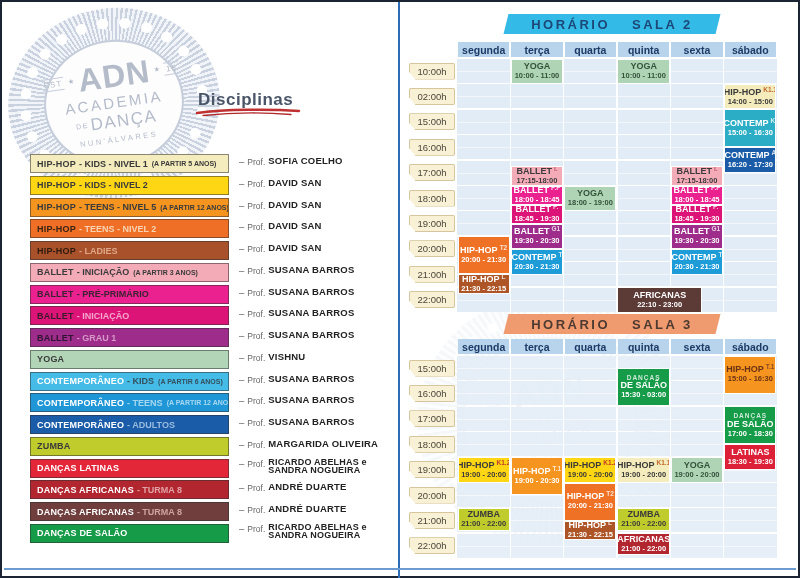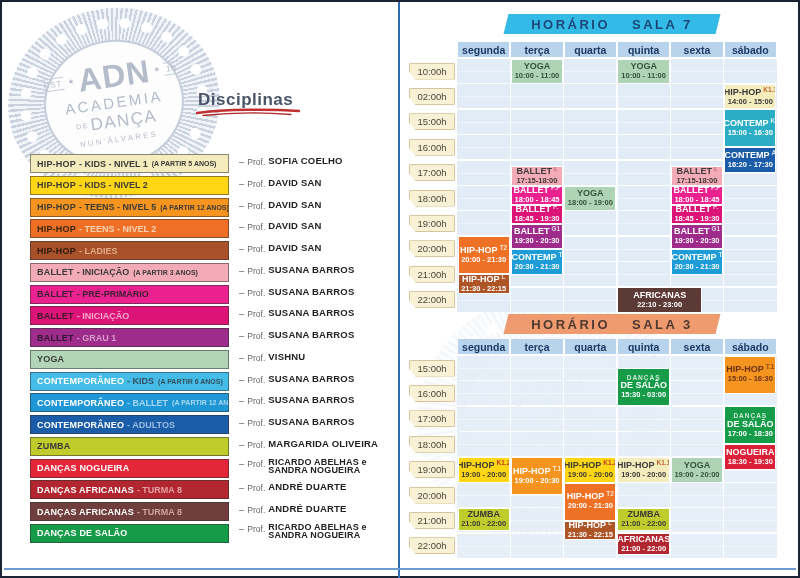--- a/index.html
+++ b/index.html
@@ -219,21 +219,21 @@
       </div>
       <div class="prof" style="top: 371.5px;">
         <span class="dash">–</span>
         <span class="pfx">Prof.</span>
         <div class="names">
           <span>SUSANA BARROS</span>
         </div>
       </div>
       <div class="bar" style="top: 391.25px; background: rgb(31, 151, 214); color: rgb(255, 255, 255);">
         <span class="bar-main" style="color: rgb(255, 255, 255);">CONTEMPORÂNEO</span>
-        <span class="bar-rest" style="color: rgb(166, 216, 242);">- BALLET</span>
+        <span class="bar-rest" style="color: rgb(166, 216, 242);">- TEENS</span>
         <span class="bar-note" style="color: rgb(166, 216, 242);">(A PARTIR 12 ANOS)</span>
       </div>
       <div class="prof" style="top: 393.25px;">
         <span class="dash">–</span>
         <span class="pfx">Prof.</span>
         <div class="names">
           <span>SUSANA BARROS</span>
         </div>
       </div>
       <div class="bar" style="top: 413px; background: rgb(26, 92, 168); color: rgb(255, 255, 255);">
@@ -251,21 +251,21 @@
         <span class="bar-main" style="color: rgb(58, 58, 58);">ZUMBA</span>
       </div>
       <div class="prof" style="top: 436.75px;">
         <span class="dash">–</span>
         <span class="pfx">Prof.</span>
         <div class="names">
           <span>MARGARIDA OLIVEIRA</span>
         </div>
       </div>
       <div class="bar" style="top: 456.5px; background: rgb(227, 38, 56); color: rgb(255, 255, 255);">
-        <span class="bar-main" style="color: rgb(255, 255, 255);">DANÇAS NOGUEIRA</span>
+        <span class="bar-main" style="color: rgb(255, 255, 255);">DANÇAS LATINAS</span>
       </div>
       <div class="prof two" style="top: 455.5px;">
         <span class="dash">–</span>
         <span class="pfx">Prof.</span>
         <div class="names">
           <span>RICARDO ABELHAS e</span>
           <span>SANDRA NOGUEIRA</span>
         </div>
       </div>
       <div class="bar" style="top: 478.25px; background: rgb(178, 38, 47); color: rgb(255, 255, 255);">
@@ -319,21 +319,21 @@
         <div class="l-danca">
           <span class="l-de">DE</span>
           <span>DANÇA</span>
         </div>
         <div class="l-nun">NUN'ÁLVARES</div>
       </div>
     </div>
   <div class="banner" style="left: 504px; top: 12px; color: rgb(28, 72, 120);">
         <div class="banner-bg" style="background: rgb(51, 186, 231);"></div>
         <span>HORÁRIO</span>
-        <span>SALA 7</span>
+        <span>SALA 2</span>
       </div>
       <div class="day-cell" style="left: 456px; top: 40px; width: 51.33px; background: rgb(183, 212, 236); color: rgb(29, 58, 102);">segunda</div>
       <div class="day-cell" style="left: 509.33px; top: 40px; width: 51.33px; background: rgb(183, 212, 236); color: rgb(29, 58, 102);">terça</div>
       <div class="day-cell" style="left: 562.66px; top: 40px; width: 51.33px; background: rgb(183, 212, 236); color: rgb(29, 58, 102);">quarta</div>
       <div class="day-cell" style="left: 615.99px; top: 40px; width: 51.33px; background: rgb(183, 212, 236); color: rgb(29, 58, 102);">quinta</div>
       <div class="day-cell" style="left: 669.32px; top: 40px; width: 51.33px; background: rgb(183, 212, 236); color: rgb(29, 58, 102);">sexta</div>
       <div class="day-cell" style="left: 722.65px; top: 40px; width: 51.33px; background: rgb(183, 212, 236); color: rgb(29, 58, 102);">sábado</div>
       <div class="band" style="left: 455px; top: 57px; width: 320px; height: 24px; background: rgb(226, 236, 247);">
         <div class="sep" style="left: 52.58px;"></div>
         <div class="sep" style="left: 105.91px;"></div>
@@ -652,21 +652,21 @@
       </div>
       <div class="event" style="left: 723.15px; width: 50.33px; top: 405.3px; height: 36.2px; background: rgb(22, 155, 72); color: rgb(255, 255, 255);">
         <div class="ev-pre" style="color: rgba(255, 255, 255, 0.78);">DANÇAS</div>
         <div class="ev-main">
           <span>DE SALÃO</span>
         </div>
         <div class="ev-time">17:00 - 18:30</div>
       </div>
       <div class="event" style="left: 723.15px; width: 50.33px; top: 443.4px; height: 23.5px; background: rgb(220, 32, 56); color: rgb(255, 255, 255);">
         <div class="ev-main">
-          <span>NOGUEIRA</span>
+          <span>LATINAS</span>
         </div>
         <div class="ev-time">18:30 - 19:30</div>
       </div>
       <div class="event" style="left: 456.5px; width: 50.33px; top: 456.1px; height: 23.5px; background: rgb(255, 214, 20); color: rgb(58, 58, 58);">
         <div class="ev-main">
           <span>HIP-HOP</span>
           <span class="ev-sfx" style="color: rgb(192, 58, 40);">K1.2</span>
         </div>
         <div class="ev-time">19:00 - 20:00</div>
       </div>

